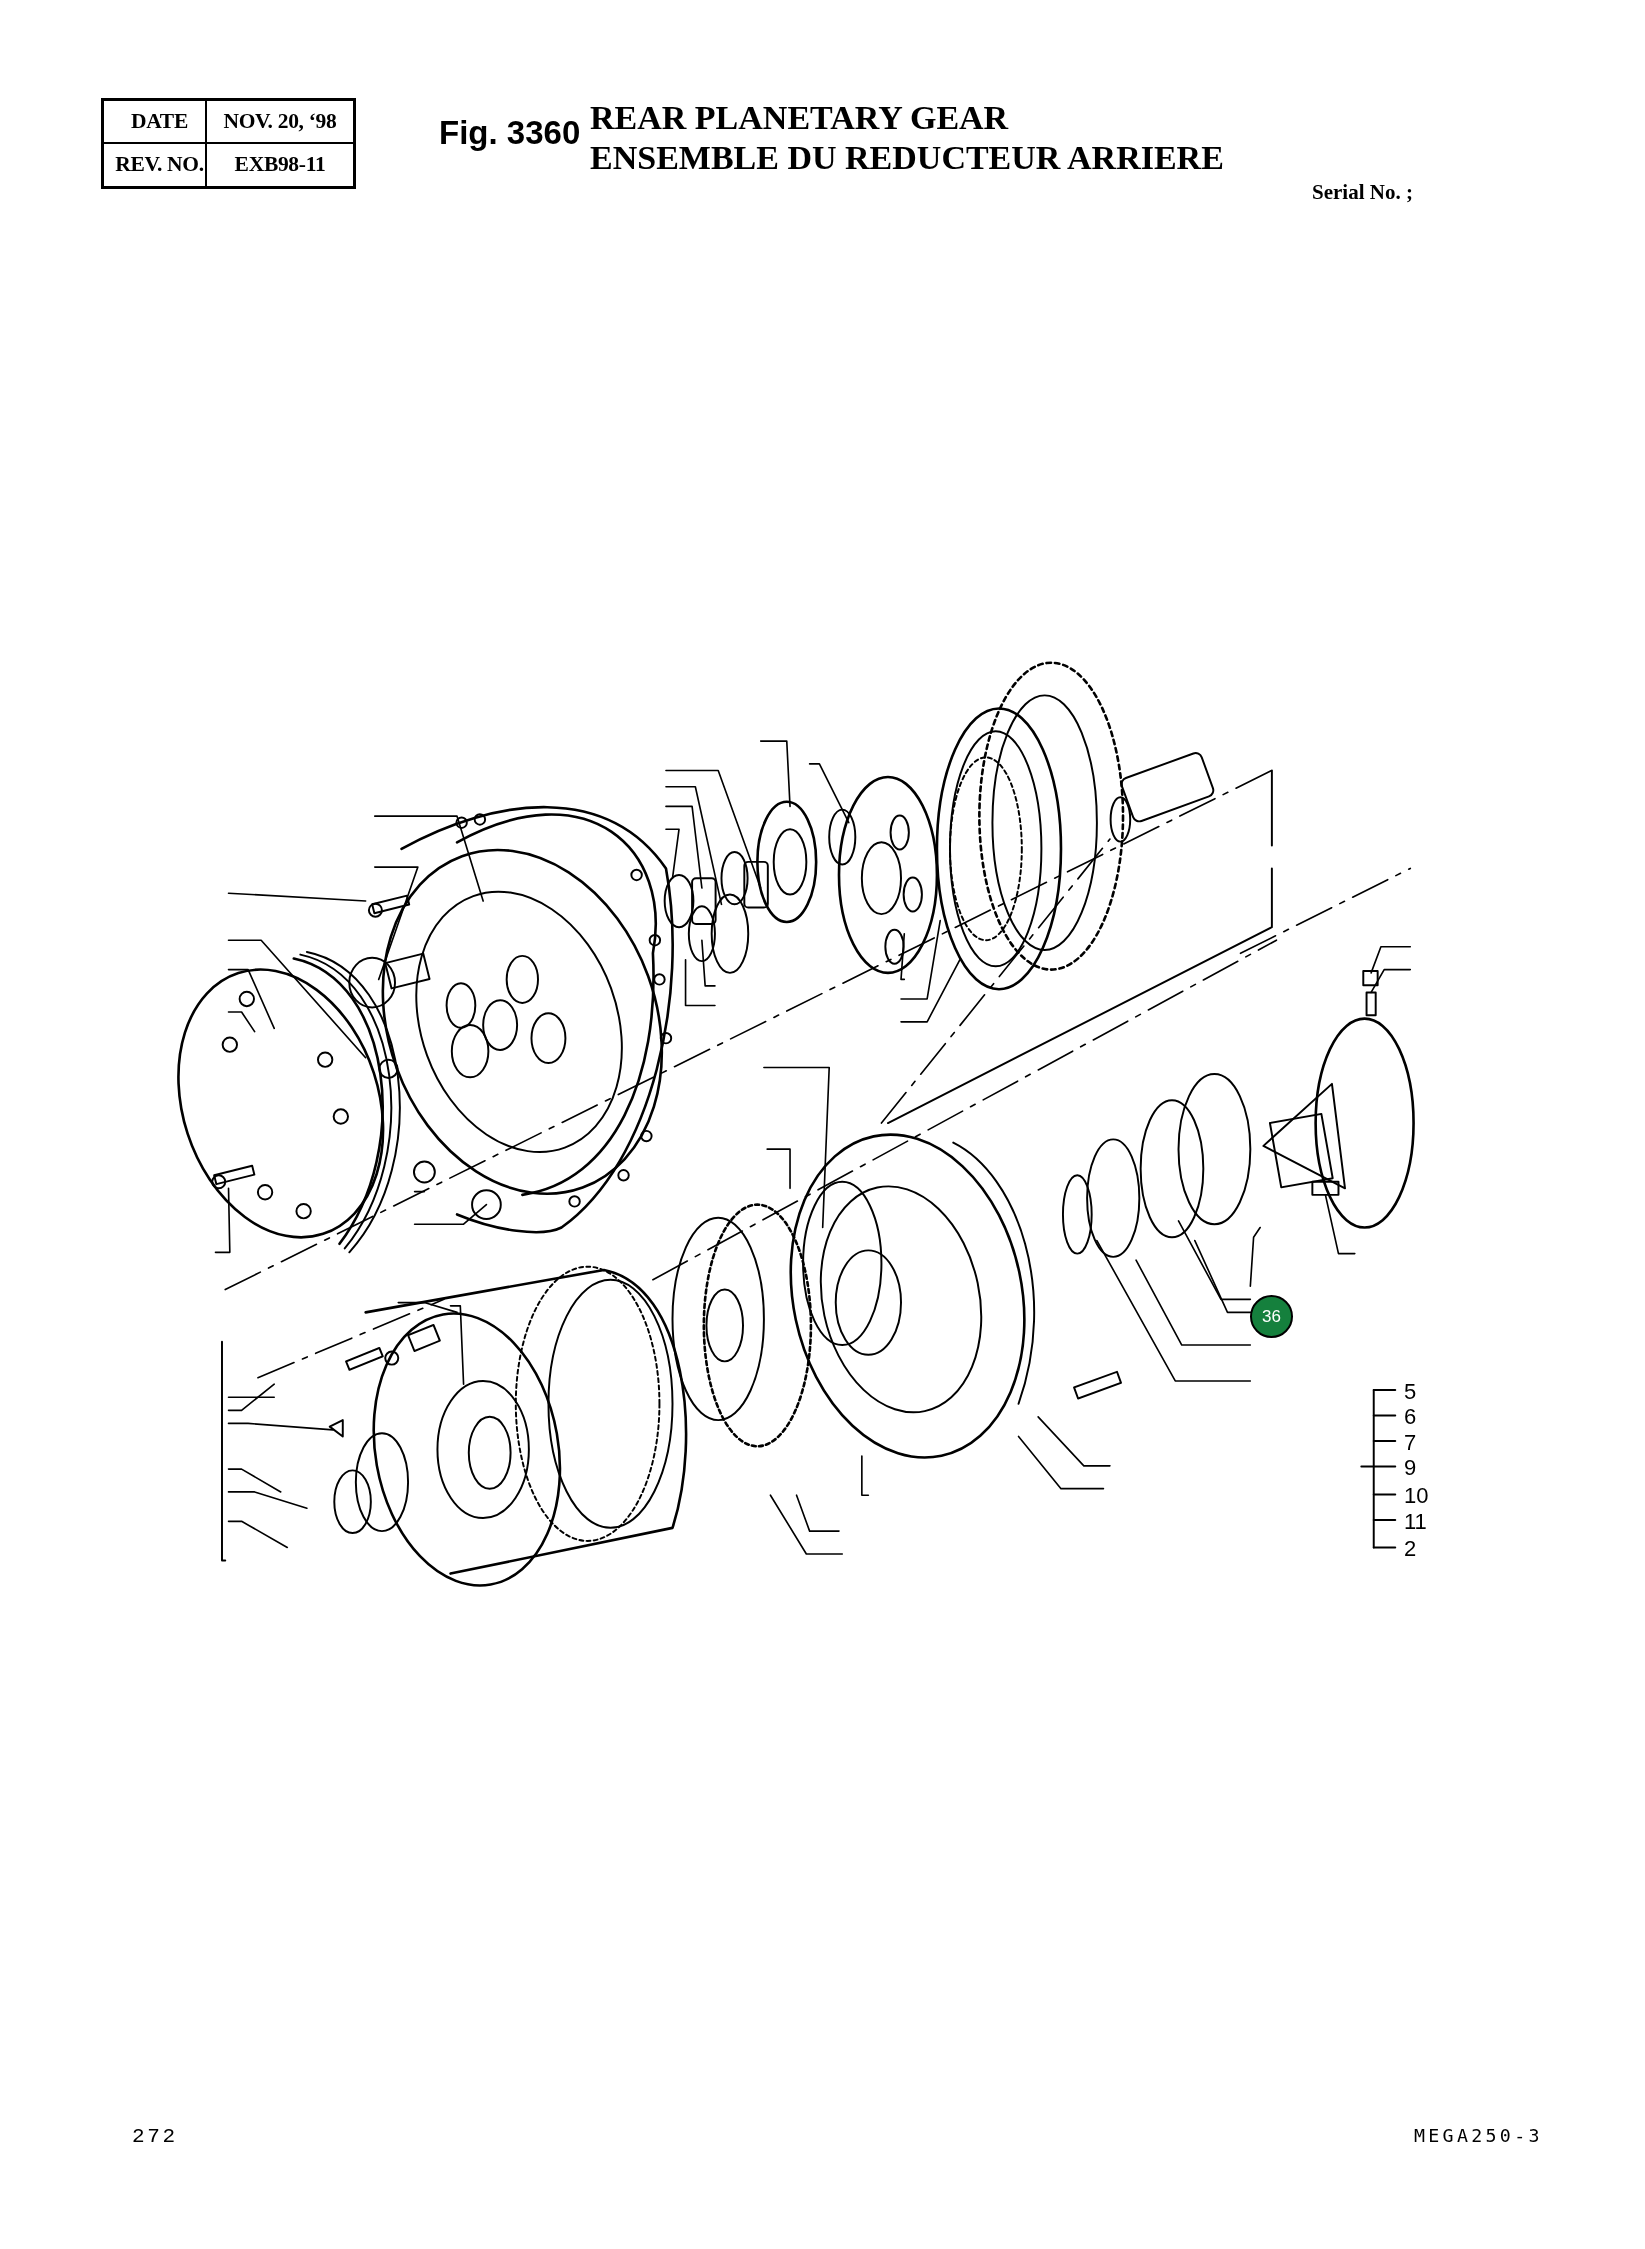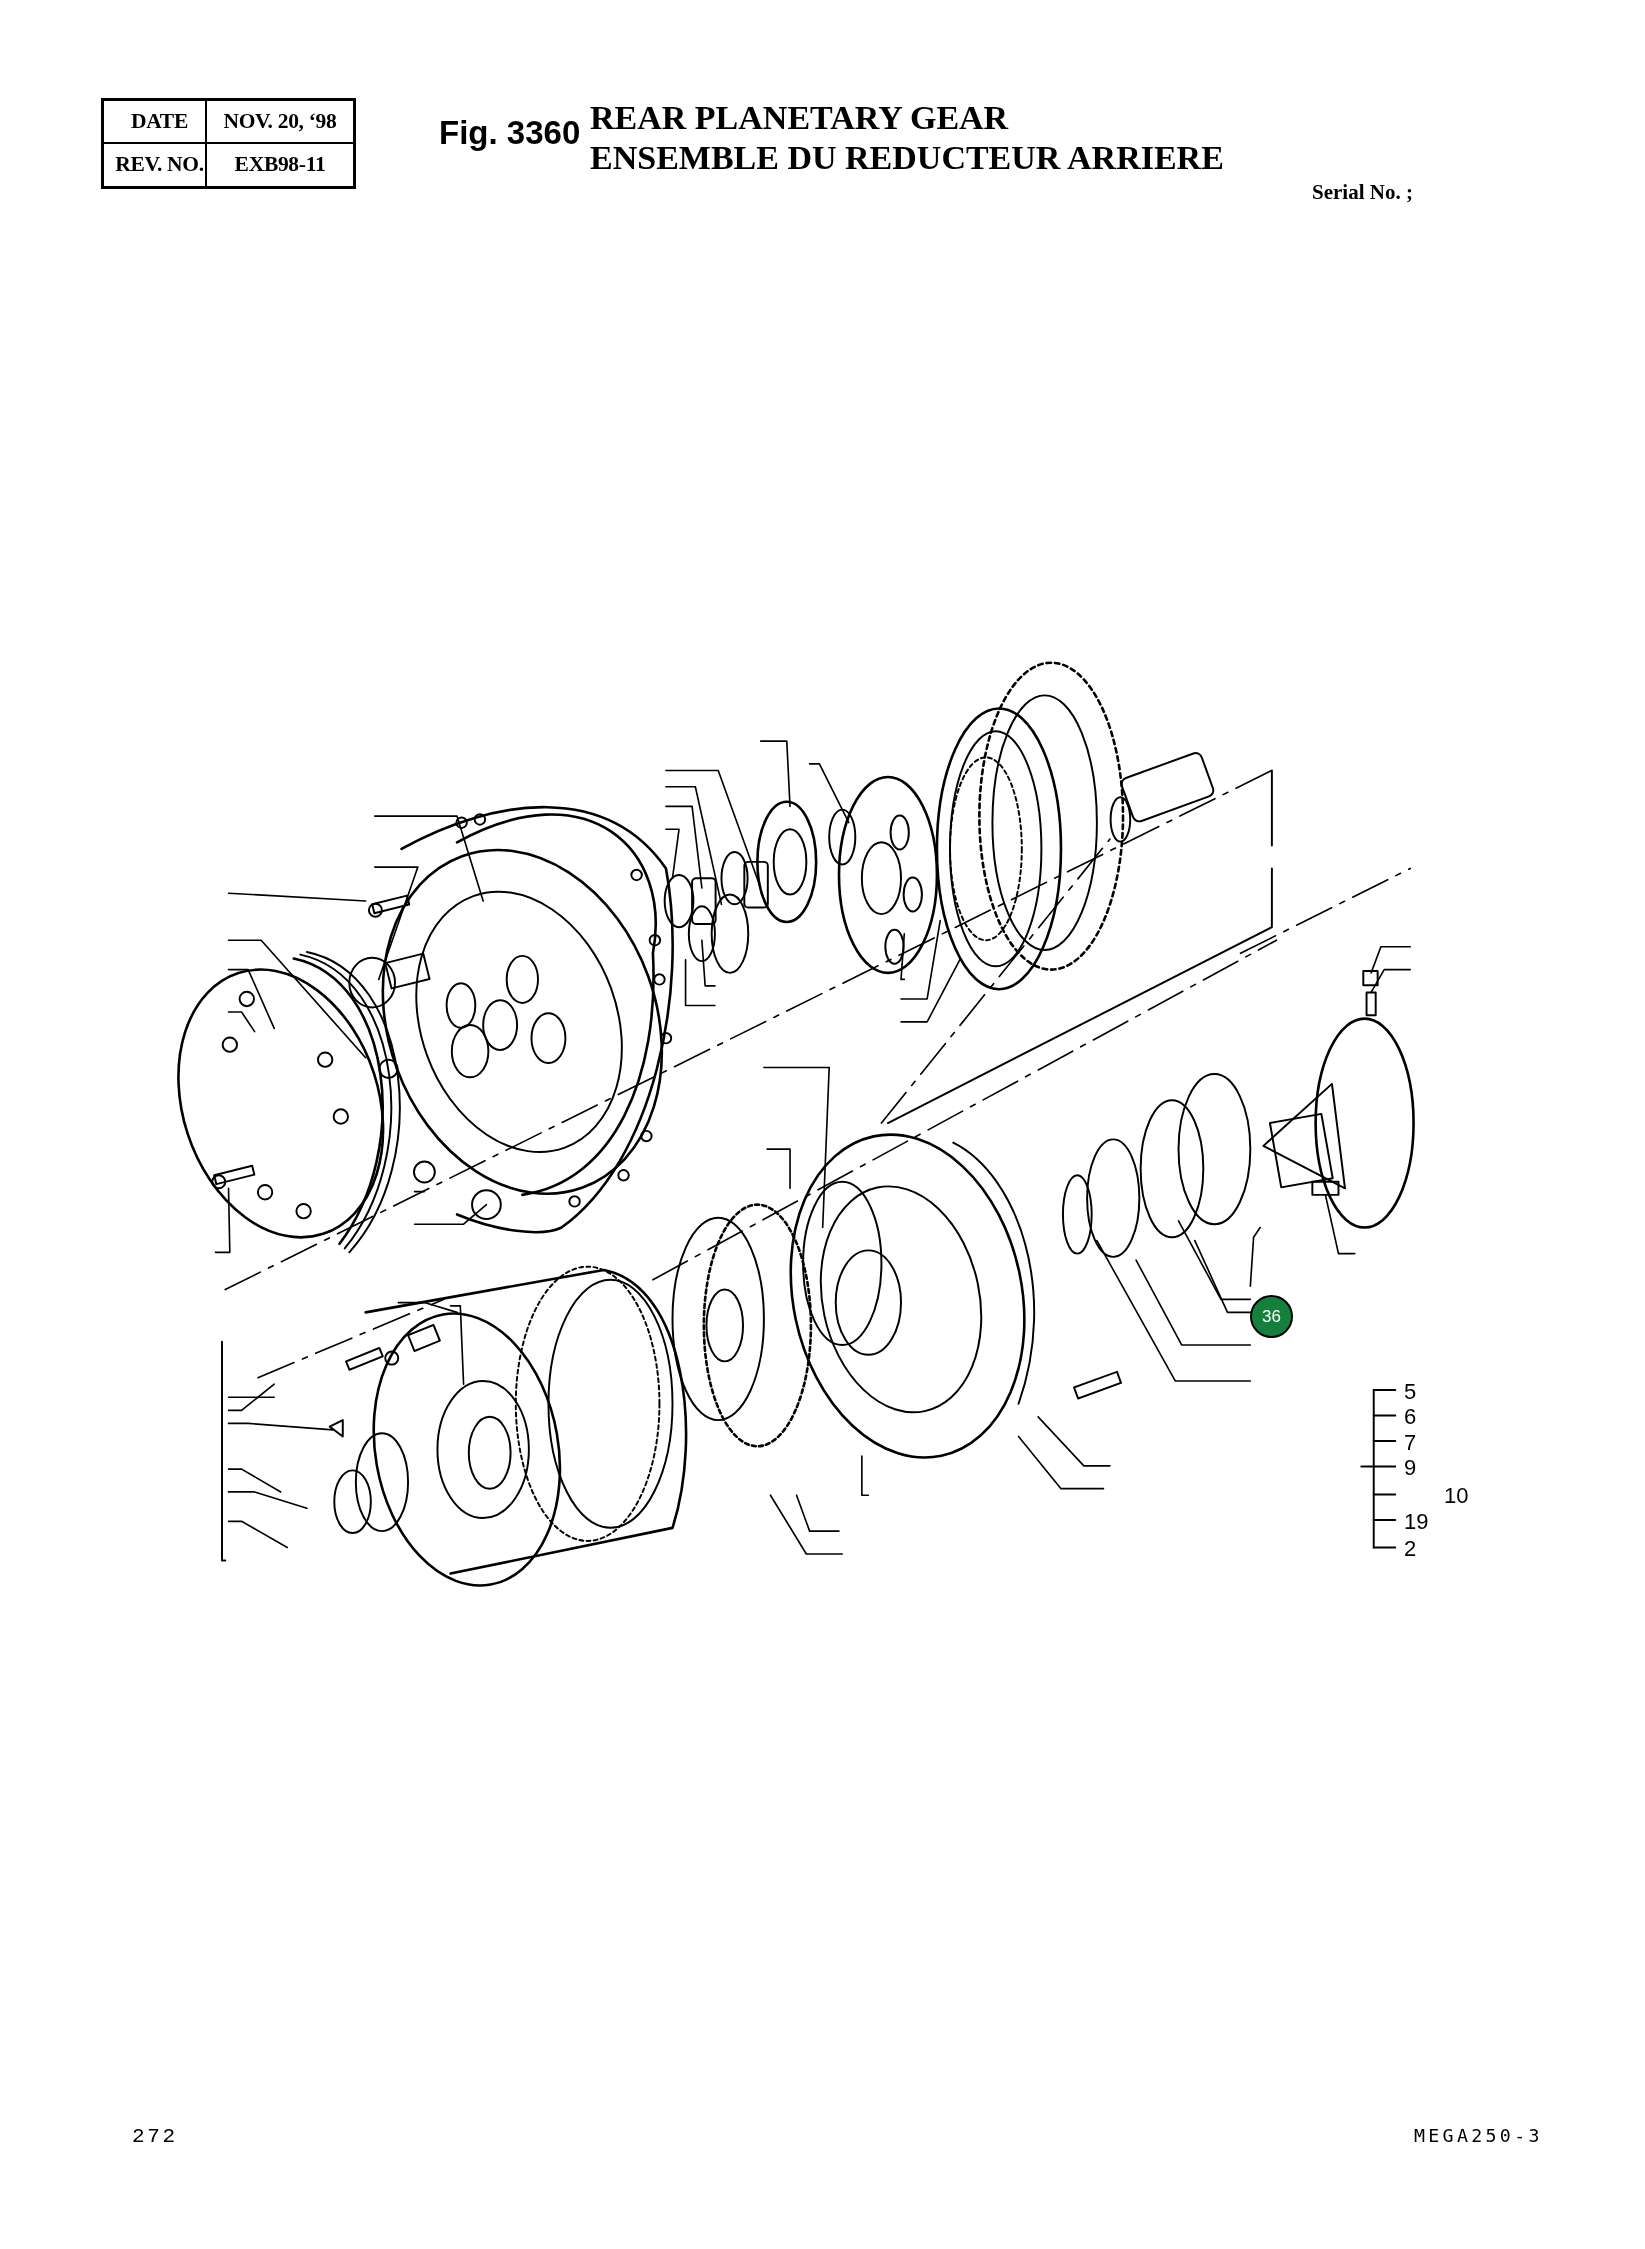--- a/index.html
+++ b/index.html
@@ -250,19 +250,19 @@
     <line x1="2104" y1="2370" x2="2137" y2="2370"></line>
   </g>
 </svg>
 
 <div class="abs marker">36</div>
 
 <div class="abs legend-num" style="left:1404px; top:1381px;">5</div>
 <div class="abs legend-num" style="left:1404px; top:1406px;">6</div>
 <div class="abs legend-num" style="left:1404px; top:1432px;">7</div>
 <div class="abs legend-num" style="left:1404px; top:1457px;">9</div>
-<div class="abs legend-num" style="left:1404px; top:1485px;margin-left:40px;">10</div>
-<div class="abs legend-num" style="left:1404px; top:1511px;">19</div>
+<div class="abs legend-num" style="left:1404px; top:1485px;">10</div>
+<div class="abs legend-num" style="left:1404px; top:1511px;">11</div>
 <div class="abs legend-num" style="left:1404px; top:1538px;">2</div>
 
 <div class="abs footer-left">272</div>
 <div class="abs footer-right">MEGA250-3</div>
 
 
 </body></html>

